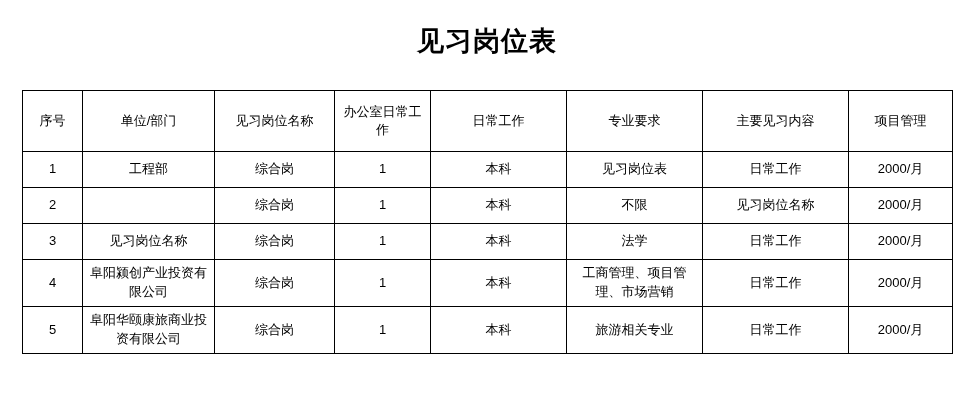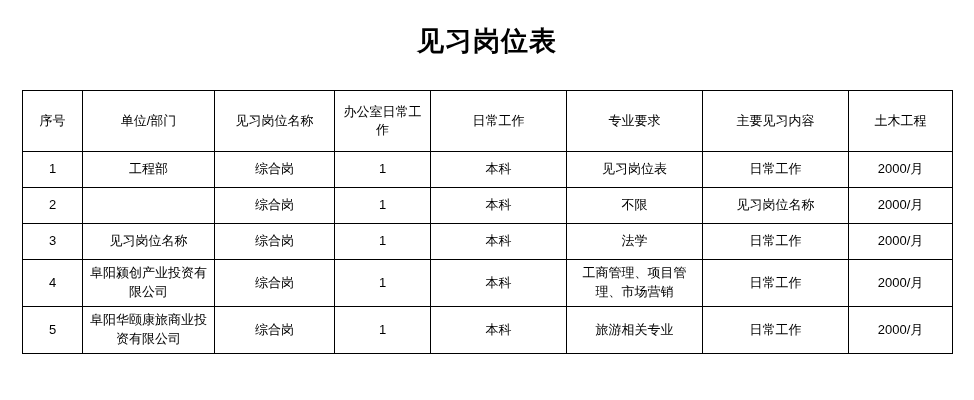--- a/index.html
+++ b/index.html
@@ -87,21 +87,21 @@
       </colgroup>
       <thead>
         <tr>
           <td>序号</td>
           <td>单位/部门</td>
           <td>见习岗位名称</td>
           <td>办公室日常工作</td>
           <td>日常工作</td>
           <td>专业要求</td>
           <td>主要见习内容</td>
-          <td>土木工程</td>
+          <td>项目管理</td>
         </tr>
       </thead>
       <tbody>
         <tr>
           <td>1</td>
           <td>工程部</td>
           <td>综合岗</td>
           <td>1</td>
           <td>本科</td>
           <td>见习岗位表</td>

